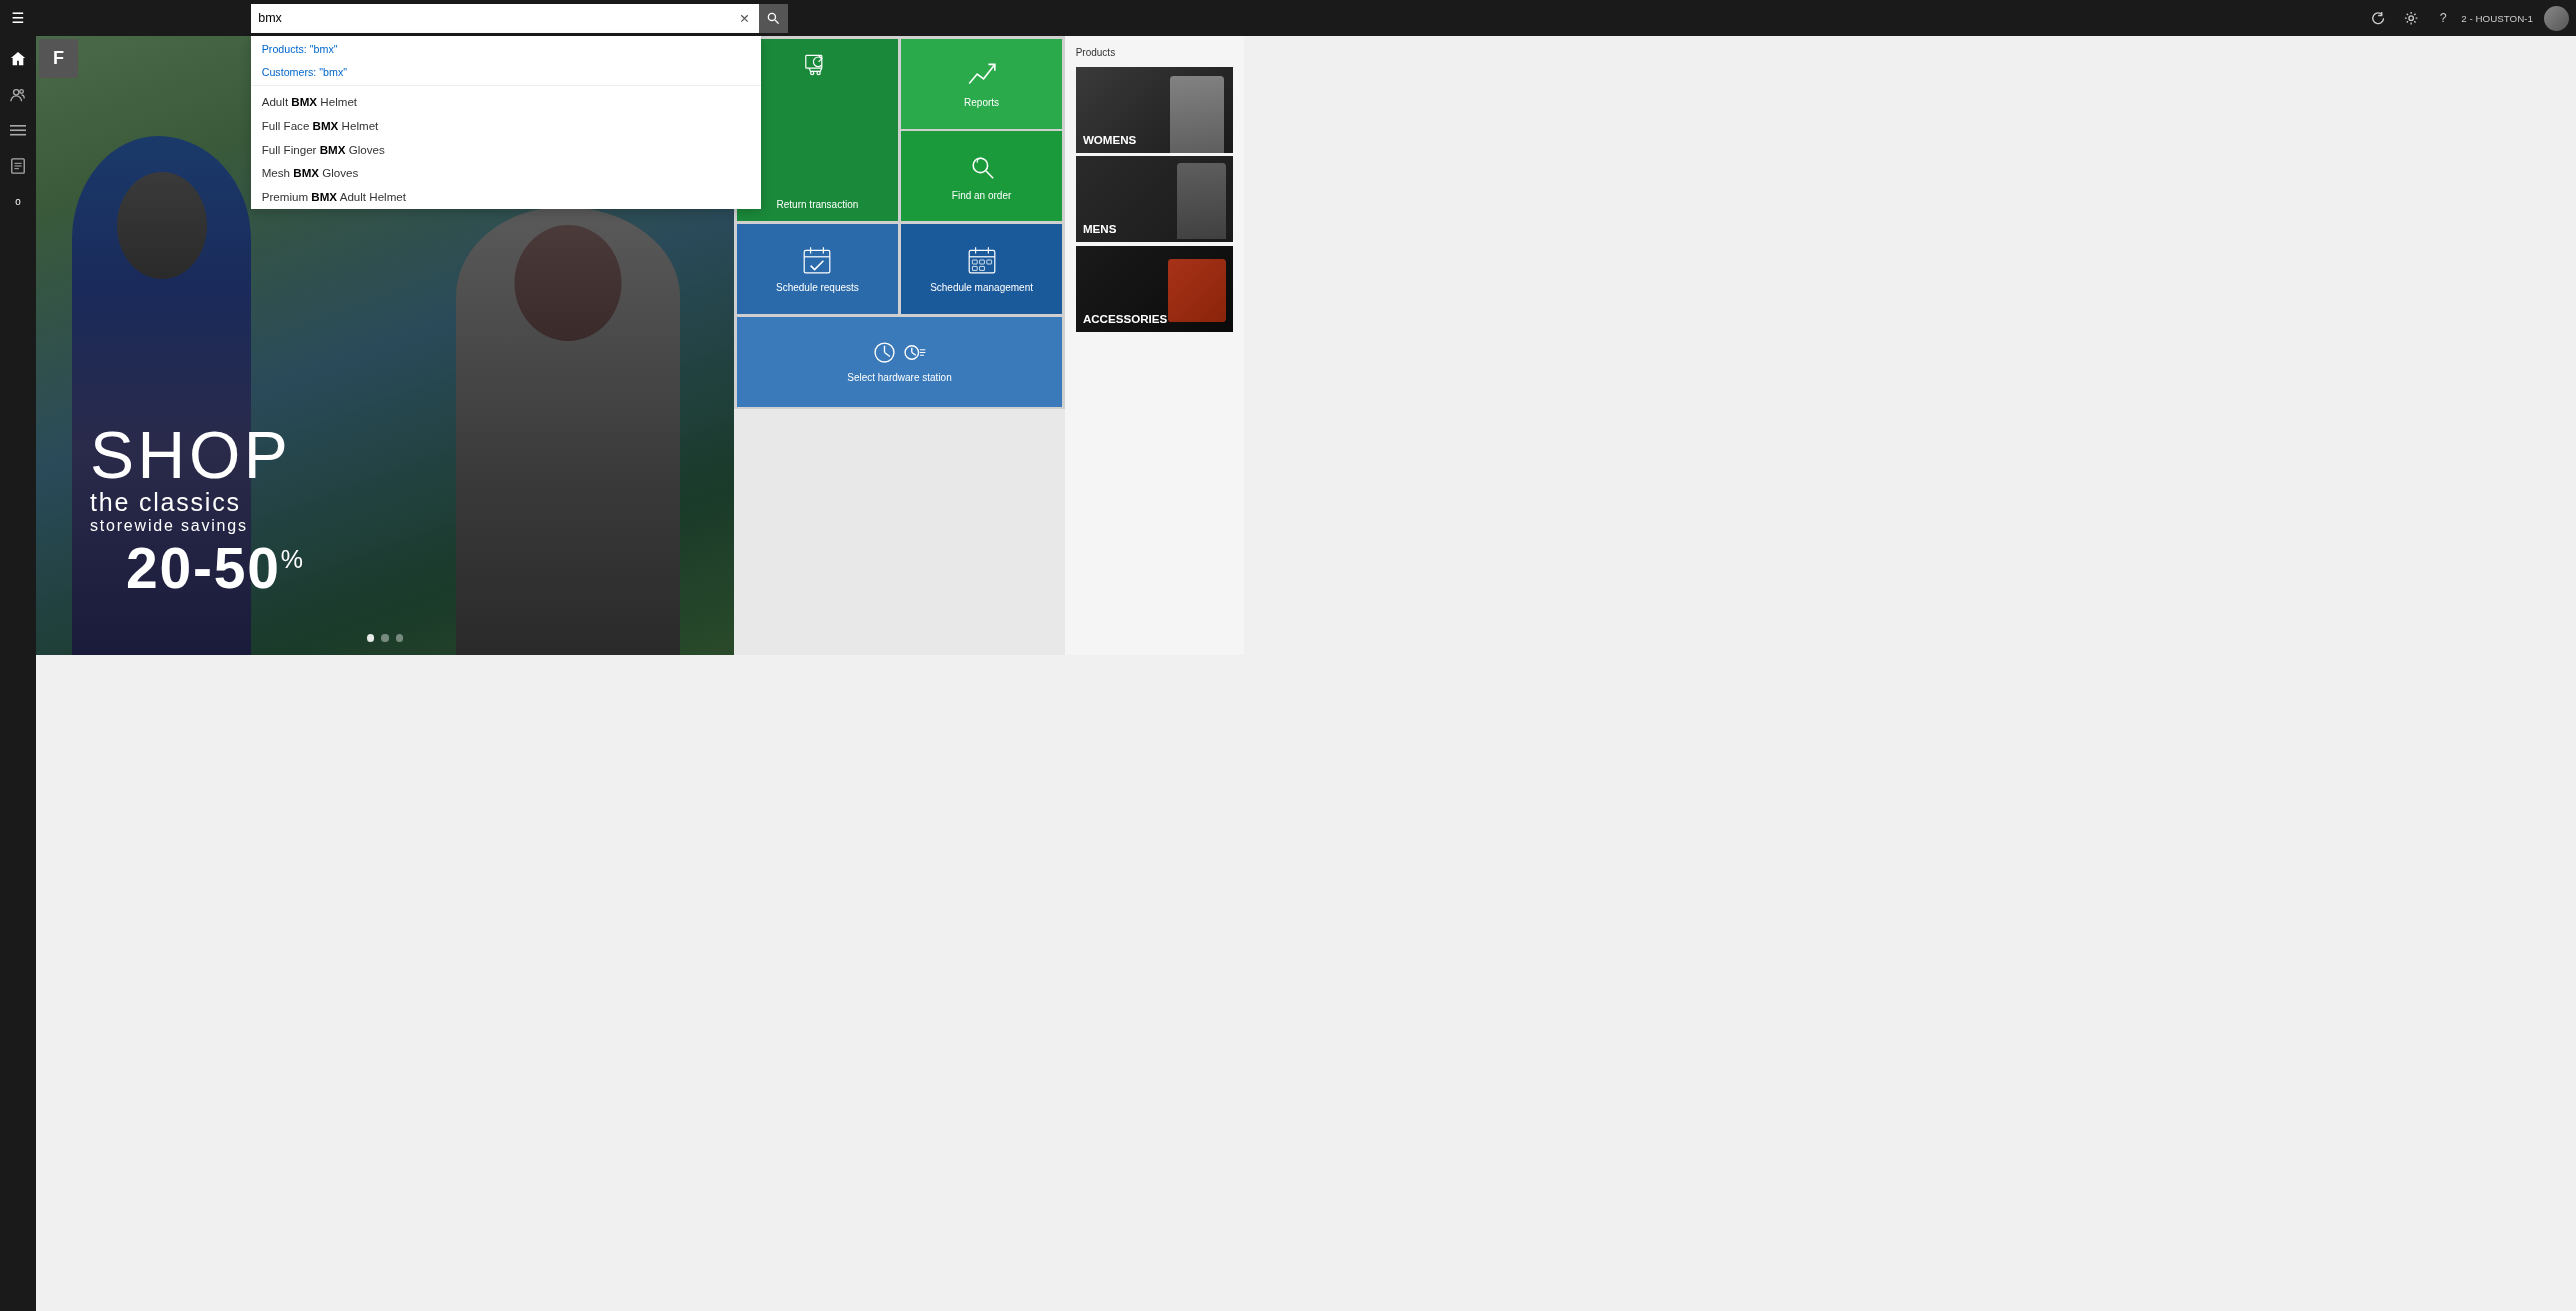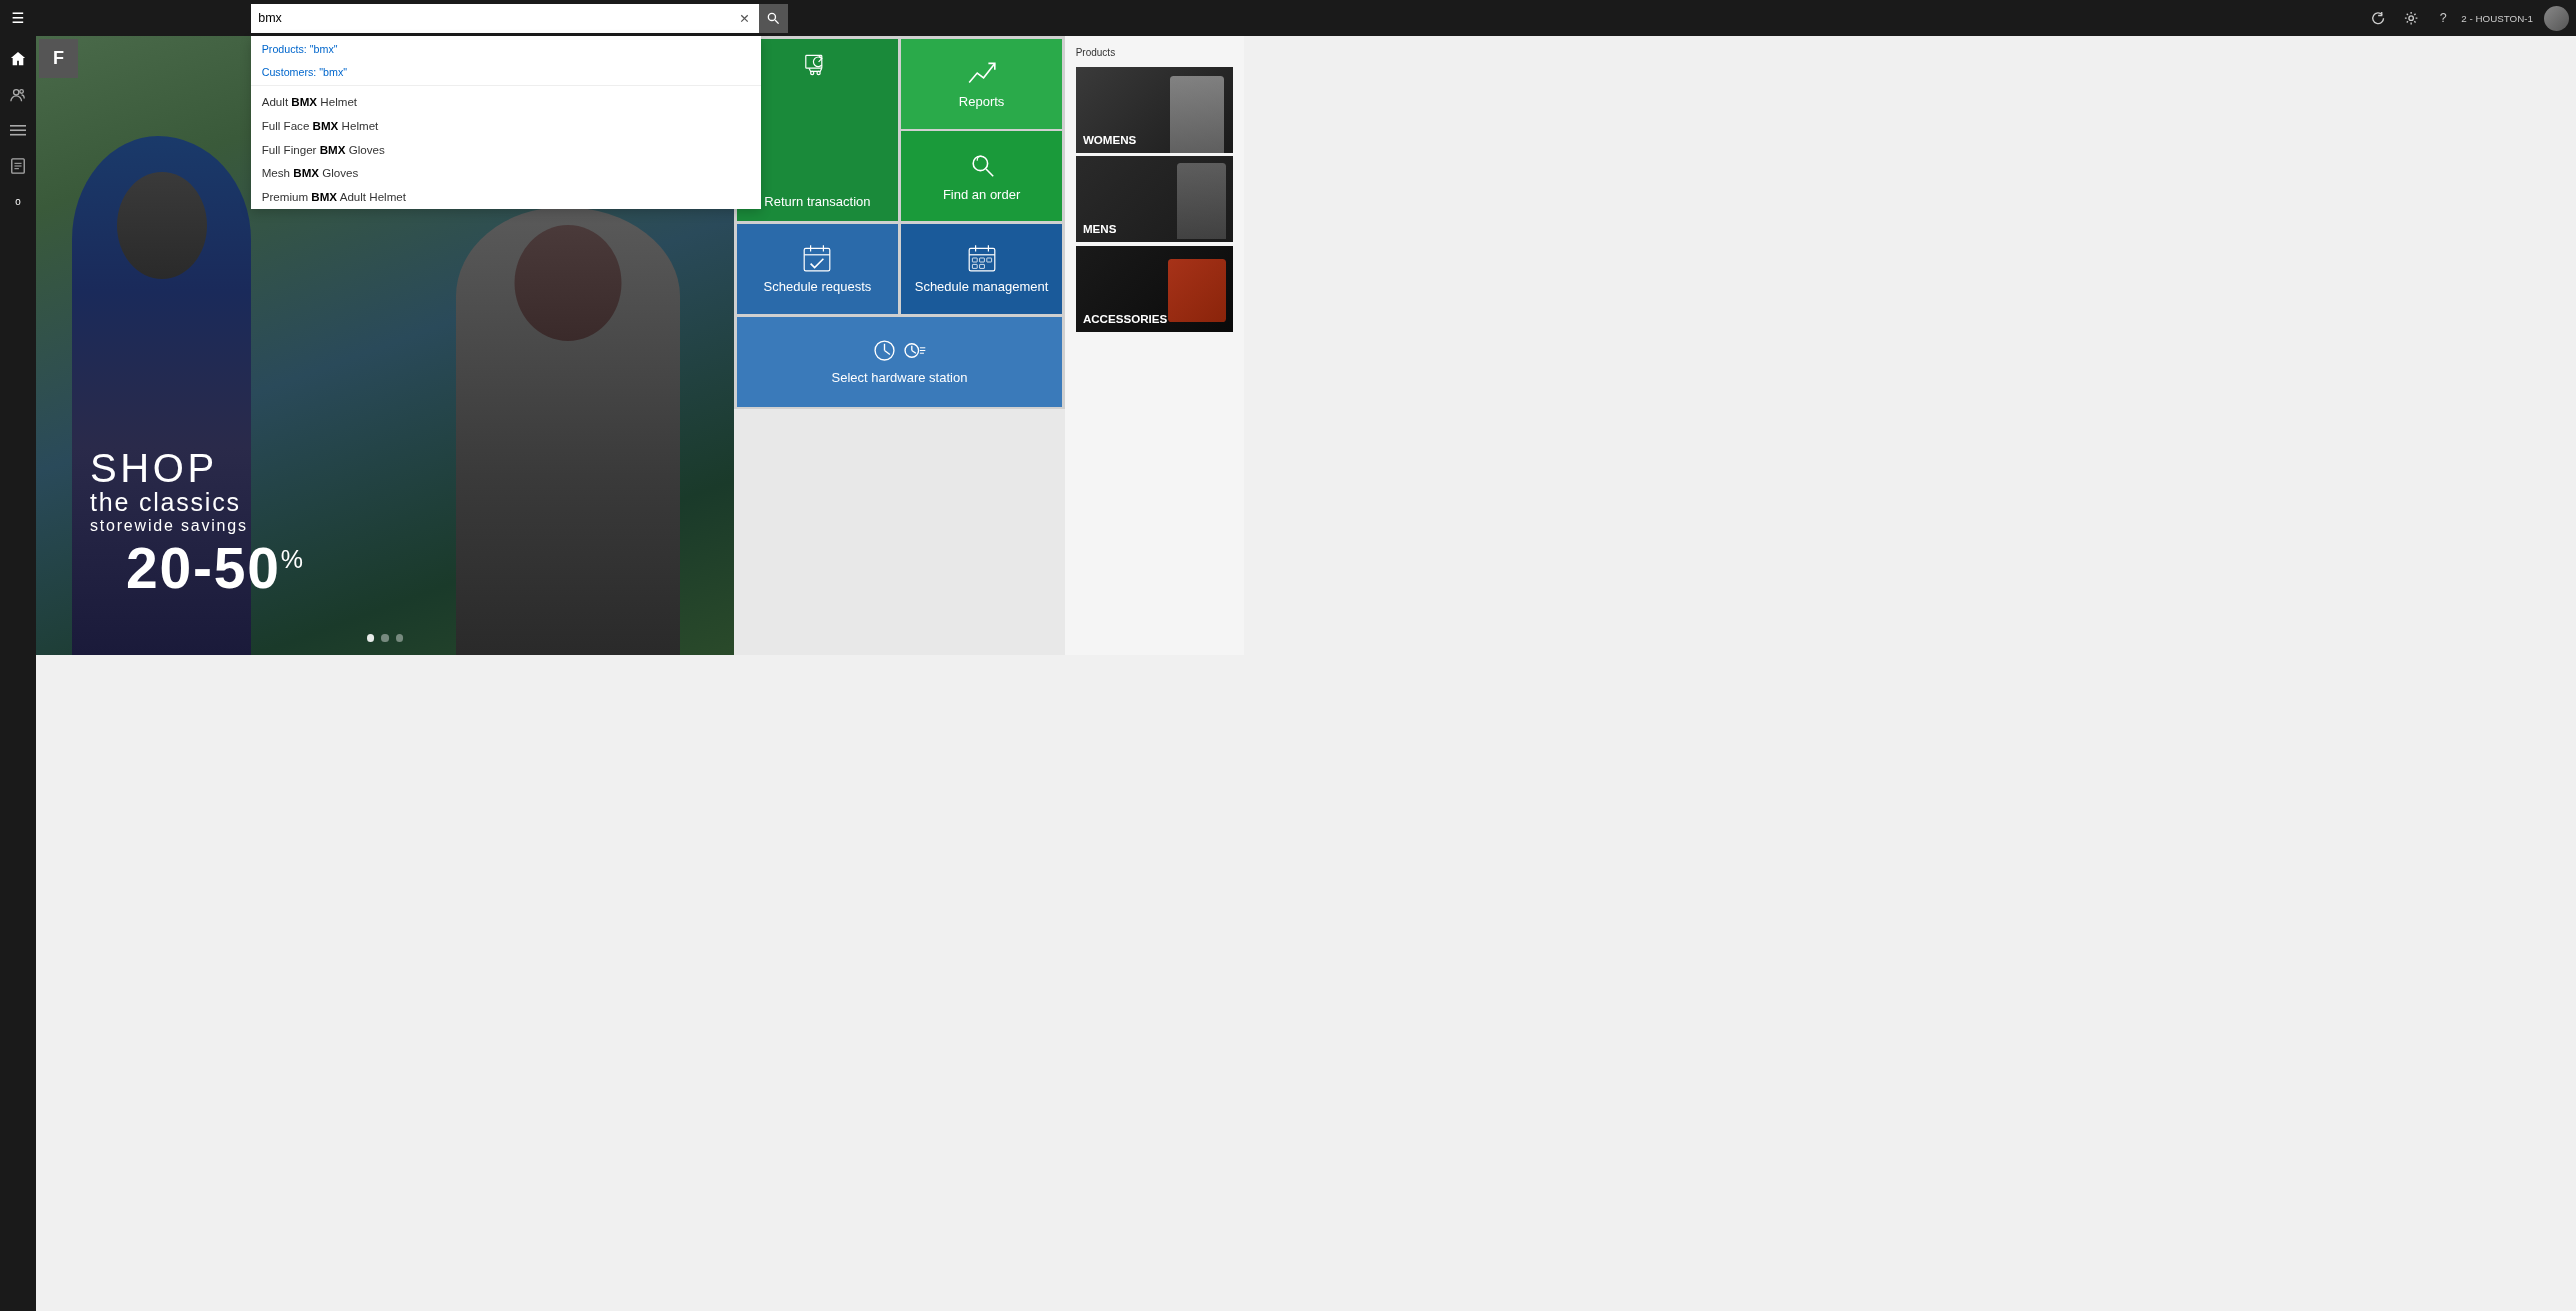--- a/index.html
+++ b/index.html
@@ -157,21 +157,21 @@
       justify-content: center;
       position: relative;
     }
     .hero-text {
       position: absolute;
       bottom: 54px;
       left: 54px;
       color: white;
     }
     .hero-shop {
-      font-size: 40px;
+      font-size: 66px;
       font-weight: 300;
       letter-spacing: 3.6px;
       line-height: 1;
     }
     .hero-classics {
       font-size: 25px;
       font-weight: 300;
       letter-spacing: 1.8px;
     }
     .hero-storewide {
@@ -218,21 +218,21 @@
       display: flex;
       flex-direction: column;
       align-items: center;
       justify-content: center;
       padding: 10.7px 7.2px;
       cursor: pointer;
       color: white;
       text-align: center;
     }
     .tile-label {
-      font-size: 13px;
+      font-size: 10px;
       line-height: 1.3;
     }
     .tile-green-dark { background: #1a7a3a; justify-content: space-between; }
     .tile-green { background: #2a9a4a; }
 
     
     .products-panel {
       width: 179px;
       background: #f5f5f5;
       padding: 10.7px;

